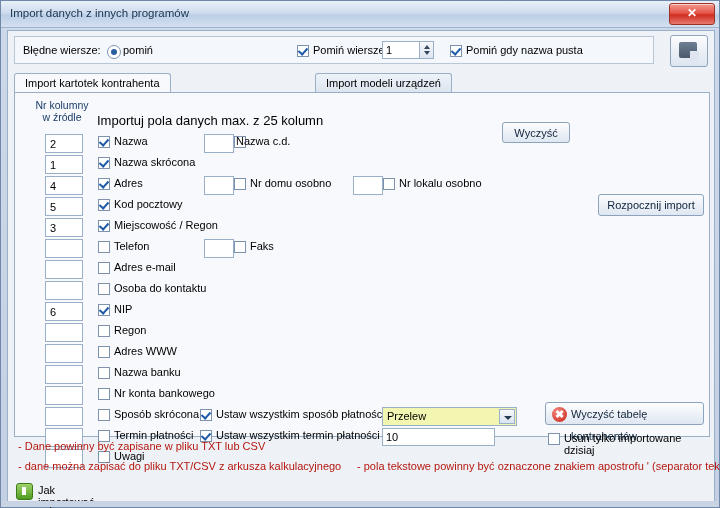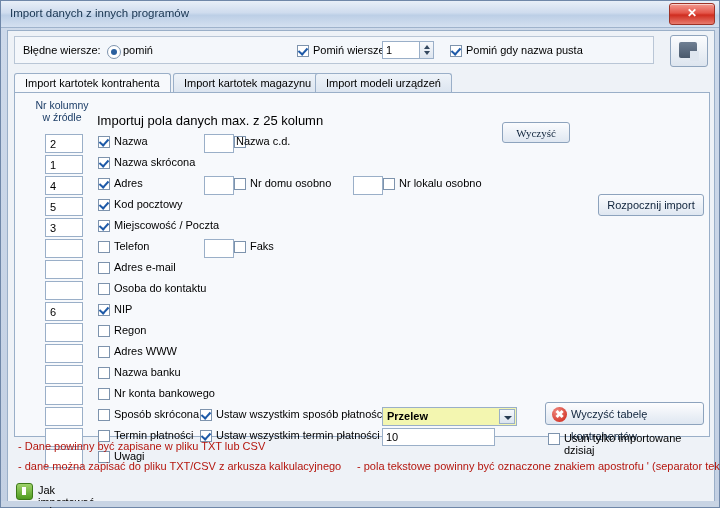--- a/index.html
+++ b/index.html
@@ -171,21 +171,20 @@
     </div>
 
     <div class="iconbtn">
       <span class="gl">
           <span class="gl2"></span>
         </span>
     </div>
 
     <div class="tabs">
       <div class="tab active" style="left:0;">Import kartotek kontrahenta</div>
-      <div class="tab" style="left:159px;">Import kartotek magazynu</div>
       <div class="tab" style="left:301px;">Import modeli urządzeń</div>
     </div>
 
     <div class="tabpanel">
 
       <div class="hdr-col">
         <span>Nr kolumny</span><br>
         <span>w źródle</span>
       </div>
       <div class="hdr-fields">Importuj pola danych max. z 25 kolumn</div>
@@ -219,21 +218,21 @@
 
       <div class="row" style="top:103px;">
         <input class="colinput" style="top: 1px;" value="5">
         <span class="cb on fieldcb"></span>
         <span class="fieldlbl">Kod pocztowy</span>
       </div>
 
       <div class="row" style="top:124px;">
         <input class="colinput" style="top: 1px;" value="3">
         <span class="cb on fieldcb"></span>
-        <span class="fieldlbl">Miejscowość / Poczta</span>
+        <span class="fieldlbl">Miejscowość / Regon</span>
       </div>
 
       <div class="row" style="top:145px;">
         <input class="colinput" style="top: 1px;" value="">
         <span class="cb fieldcb"></span>
         <span class="fieldlbl">Telefon</span>
         <input class="sub-input" style="left: 189px; top: 1px;" value="">
         <span class="cb" style="position:absolute;left:219px;top:3px;"></span>
         <span style="position:absolute;left:235px;top:2px;">Faks</span>
       </div>
@@ -279,42 +278,42 @@
         <span class="cb fieldcb"></span>
         <span class="fieldlbl">Nr konta bankowego</span>
       </div>
 
       <div class="row" style="top:313px;">
         <input class="colinput" style="top: 1px;" value="">
         <span class="cb fieldcb"></span>
         <span class="fieldlbl">Sposób skrócona</span>
         <span class="cb on" style="position:absolute;left:185px;top:3px;"></span>
         <span style="position:absolute;left:201px;top:2px;">Ustaw wszystkim sposób płatności</span>
-        <div class="select" style="left:367px;top:1px;width:135px;font-weight:bold;">
+        <div class="select" style="left:367px;top:1px;width:135px;">
           <span>Przelew</span>
           <span class="arrow"></span>
         </div>
       </div>
 
       <div class="row" style="top:334px;">
         <input class="colinput" style="top: 1px;" value="">
         <span class="cb fieldcb"></span>
         <span class="fieldlbl">Termin płatności</span>
         <span class="cb on" style="position:absolute;left:185px;top:3px;"></span>
         <span style="position:absolute;left:201px;top:2px;">Ustaw wszystkim termin płatności na</span>
         <input class="numinput" style="left: 367px; top: 1px; width: 113px;" value="10">
       </div>
 
       <div class="row" style="top:355px;">
         <input class="colinput" style="top: 1px;" value="">
         <span class="cb fieldcb"></span>
         <span class="fieldlbl">Uwagi</span>
       </div>
 
-      <div class="btn" style="left:487px;top:29px;width:68px;height:21px;line-height:20px;font-family:Liberation Serif, serif;">Wyczyść</div>
+      <div class="btn" style="left:487px;top:29px;width:68px;height:21px;line-height:20px;">Wyczyść</div>
 
       <div class="btn" style="left:583px;top:101px;width:106px;height:22px;line-height:21px;">Rozpocznij import</div>
 
       <div class="btn-red" style="left:530px;top:309px;width:159px;height:23px;line-height:22px;padding-left:25px;">
         <span class="redcircle">✖</span>
         <span>Wyczyść tabelę kontrahentów</span>
       </div>
 
       <span class="cb" style="position:absolute;left:533px;top:340px;"></span>
       <span style="position:absolute;left:549px;top:339px;font-size:11px;">Usuń tylko importowane dzisiaj</span>

